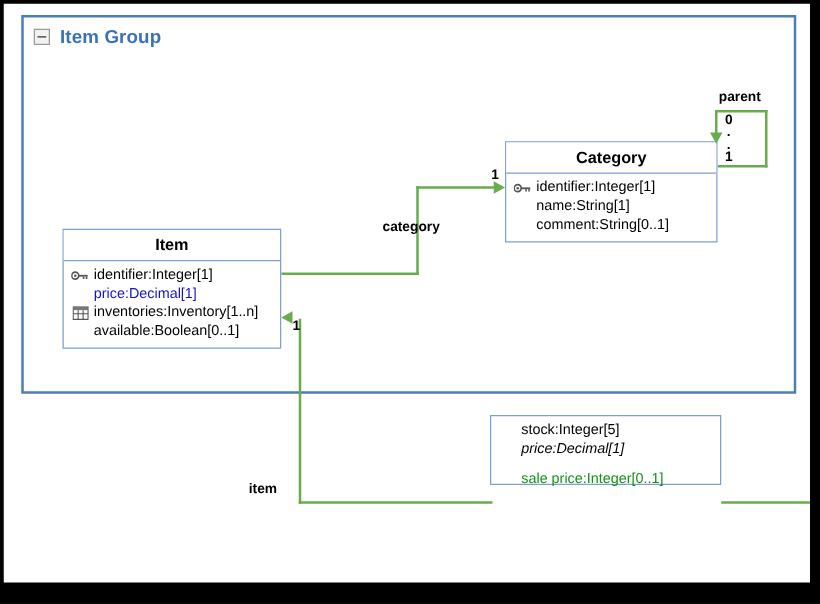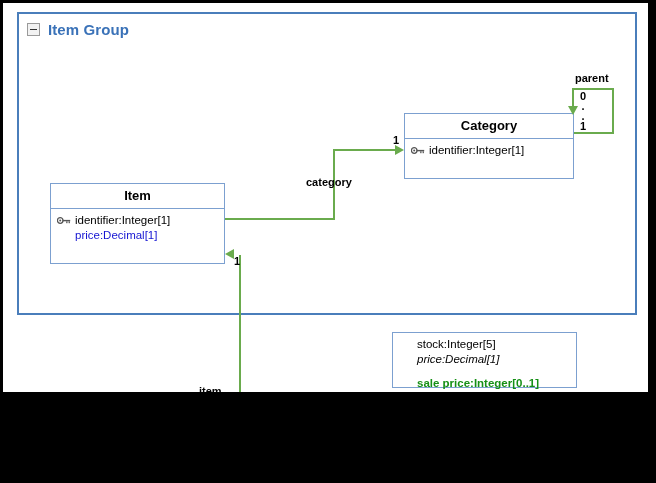--- a/index.html
+++ b/index.html
@@ -12,21 +12,21 @@
     height: 483px;
     font-family: "Liberation Sans", sans-serif;
     overflow: hidden;
   }
 
   #canvas {
     position: absolute;
     left: 3px;
     top: 3px;
     width: 645px;
-    height: 389px;
+    height: 463px;
     background: #ffffff;
     overflow: hidden;
   }
 
   
   #group-box {
     position: absolute;
     left: 14px;
     top: 9px;
     width: 620px;
@@ -103,21 +103,21 @@
     margin-right: 3px;
     display: inline-flex;
     align-items: center;
     justify-content: center;
   }
   .attr-icon.blank { }
   .attr-text { line-height: 13px; }
 
   .attr-text.blue   { color: #1414d2; }
   .attr-text.italic { font-style: italic; }
-  .attr-text.green  { color: #169016; font-weight: bold; margin-top: 17px; }
+  .attr-text.green  { color: #169016; font-weight: normal; margin-top: 17px; }
   .attr-text.red    { color: #f03030; text-decoration: line-through; }
 
   
   #class-item      { left: 47px;  top: 180px; width: 175px; }
   #class-category  { left: 401px; top: 110px; width: 170px; }
   #class-inventory { left: 389px; top: 329px; width: 185px; }
 
   
   .edge {
     position: absolute;
@@ -223,23 +223,36 @@
           </svg>
         </span>
         <span class="attr-text">identifier:Integer[1]</span>
       </div>
 
       <div class="attr">
         <span class="attr-icon blank"></span>
         <span class="attr-text blue">price:Decimal[1]</span>
       </div>
 
-
-      <div class="attr">
-        <span class="attr-icon blank"></span>
+      <div class="attr">
+        <span class="attr-icon">
+          <svg class="glyph" width="13" height="11" viewBox="0 0 13 11">
+            <rect x="0.5" y="0.5" width="12" height="10" fill="#fff" stroke="#555" stroke-width="1"></rect>
+            <rect x="0.5" y="0.5" width="12" height="2.6" fill="#777"></rect>
+            <line x1="0.5" y1="6" x2="12.5" y2="6" stroke="#555" stroke-width="0.9"></line>
+            <line x1="4.5" y1="3.1" x2="4.5" y2="10.5" stroke="#555" stroke-width="0.9"></line>
+            <line x1="8.5" y1="3.1" x2="8.5" y2="10.5" stroke="#555" stroke-width="0.9"></line>
+          </svg>
+        </span>
+        <span class="attr-text">inventories:Inventory[1..n]</span>
+      </div>
+
+      <div class="attr">
+        <span class="attr-icon blank"></span>
+        <span class="attr-text">available:Boolean[0..1]</span>
       </div>
 
     </div>
   </div>
 
   <div class="uml-class" id="class-category">
     <div class="uml-class-name">Category</div>
     <div class="uml-attrs">
 
       <div class="attr">
@@ -248,23 +261,28 @@
             <circle cx="3.2" cy="4.5" r="2.8" fill="none" stroke="#555" stroke-width="1.3"></circle>
             <circle cx="3.2" cy="4.5" r="1" fill="#555"></circle>
             <rect x="5.6" y="3.9" width="7.6" height="1.4" fill="#555"></rect>
             <rect x="9.2" y="5.3" width="1.3" height="1.9" fill="#555"></rect>
             <rect x="11.6" y="5.3" width="1.3" height="1.9" fill="#555"></rect>
           </svg>
         </span>
         <span class="attr-text">identifier:Integer[1]</span>
       </div>
 
-
-      <div class="attr">
-        <span class="attr-icon blank"></span>
+      <div class="attr">
+        <span class="attr-icon blank"></span>
+        <span class="attr-text">name:String[1]</span>
+      </div>
+
+      <div class="attr">
+        <span class="attr-icon blank"></span>
+        <span class="attr-text">comment:String[0..1]</span>
       </div>
 
     </div>
   </div>
 
   <div class="uml-class" id="class-inventory">
     <div class="uml-attrs">
 
       <div class="attr">
         <span class="attr-icon blank"></span>

